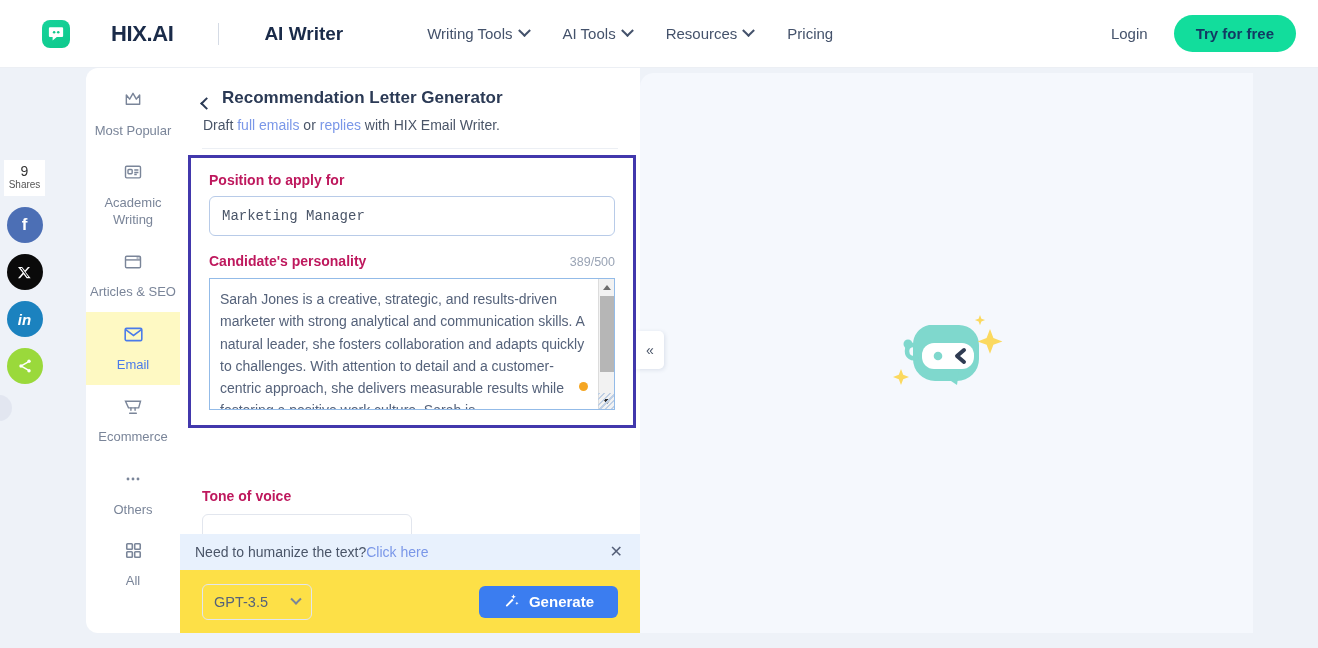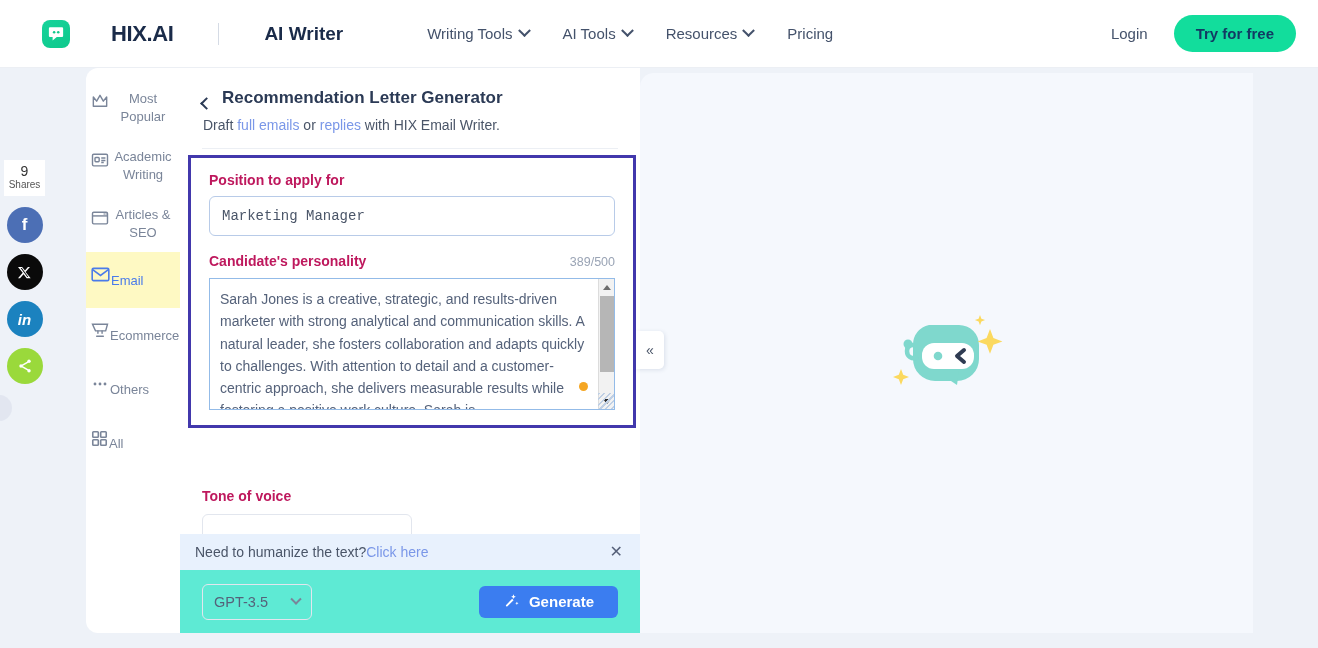--- a/index.html
+++ b/index.html
@@ -88,21 +88,21 @@
   
   .tool-sidebar {
     position: absolute; left: 86px; top: 68px;
     width: 94px; height: 565px;
     background: #ffffff;
     border-radius: 12px 0 0 12px;
     padding-top: 10px;
     z-index: 20;
   }
   .tool-item {
-    display: flex; flex-direction: row; align-items: center;
+    display: flex; flex-direction: column; align-items: center;
     padding: 12px 4px 11px; cursor: pointer;
     color: #7a8599; font-size: 13px; line-height: 1.35;
     text-align: center;
   }
   .tool-item.active { background: #fef9c3; color: #4a7bea; }
   .tool-ico { margin-bottom: 7px; color: inherit; display: block; }
 
   
   .form-panel {
     position: absolute; left: 180px; top: 68px;
@@ -206,21 +206,21 @@
     background: #e8f1fd; display: flex; align-items: center;
     padding: 0 17px 0 15px; font-size: 14px; color: #4a5568;
     z-index: 6;
   }
   .banner-x {
     margin-left: auto; font-size: 16px; color: #56617a; cursor: pointer;
     line-height: 1;
   }
   .bottom-bar {
     position: absolute; left: 0; bottom: 0; width: 460px; height: 63px;
-    background: #5eead4; display: flex; align-items: center;
+    background: #fde047; display: flex; align-items: center;
     padding: 0 22px; z-index: 6;
   }
   .model-sel {
     width: 110px; height: 36px; border: 1px solid #e2e6ee; border-radius: 6px;
     display: flex; align-items: center; justify-content: space-between;
     padding: 0 11px; font-size: 14.5px; color: #55627a; cursor: pointer;
   }
   .gen-btn {
     margin-left: auto; background: #3b7df0; color: #fff;
     border: none; border-radius: 6px; height: 32px; padding: 0 24px;

